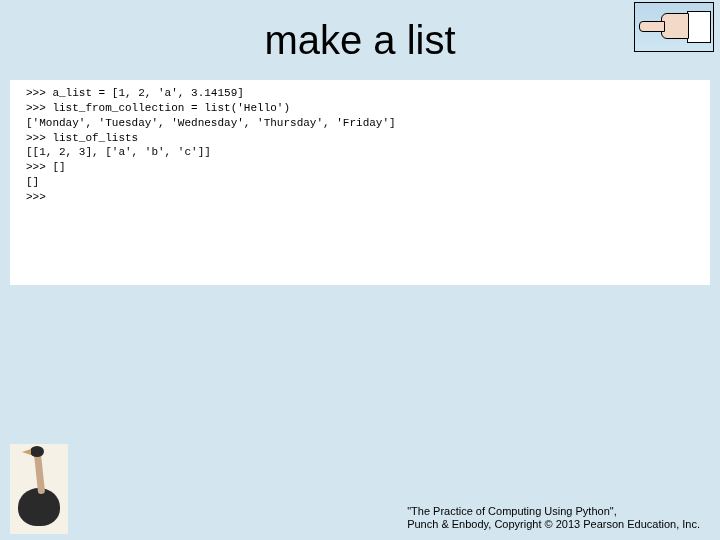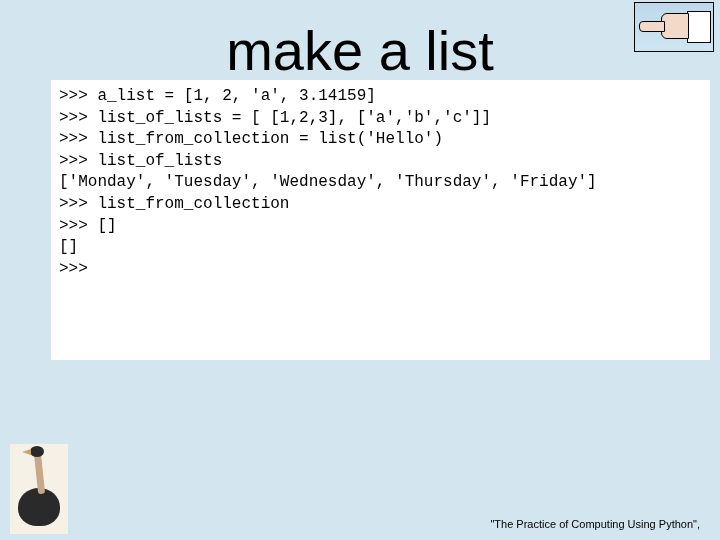--- a/index.html
+++ b/index.html
@@ -6,41 +6,40 @@
     margin: 0;
     padding: 0;
     width: 720px;
     height: 540px;
     background: #d3e5ee;
     font-family: Arial, Helvetica, sans-serif;
     position: relative;
     overflow: hidden;
   }
   .title {
-    font-size: 56px;
+    font-size: 40px;
     color: #000;
     position: absolute;
     top: 18px;
     left: 0;
     width: 100%;
     text-align: center;
   }
   .code-area {
     position: absolute;
     top: 80px;
     left: 10px;
     right: 10px;
     background: #ffffff;
-    padding: 6px 8px 80px 8px;
+    padding: 6px 8px 80px 16px;
     font-family: "Courier New", Courier, monospace;
-    font-size: 16px;
+    font-size: 11px;
     line-height: 1.35;
     color: #000;
     box-sizing: border-box;
-    margin-left: 41px;
   }
   .code-area div {
     white-space: pre;
   }
   .footer {
     position: absolute;
     right: 20px;
     bottom: 8px;
     font-size: 11px;
     color: #000;
@@ -138,32 +137,32 @@
 <div class="title">make a list</div>
 
 <div class="hand-icon">
   <div class="cuff"></div>
   <div class="palm"></div>
   <div class="finger"></div>
 </div>
 
 <div class="code-area">
   <div>&gt;&gt;&gt; a_list = [1, 2, 'a', 3.14159]</div>
-  <div>&gt;&gt;&gt; list_of_lists = [ [1,2,3], ['a','b','c']]</div>
   <div>&gt;&gt;&gt; list_from_collection = list('Hello')</div>
+  <div>['Monday', 'Tuesday', 'Wednesday', 'Thursday', 'Friday']</div>
   <div>&gt;&gt;&gt; list_of_lists</div>
-  <div>['Monday', 'Tuesday', 'Wednesday', 'Thursday', 'Friday']</div>
-  <div>&gt;&gt;&gt; list_from_collection</div>
+  <div>[[1, 2, 3], ['a', 'b', 'c']]</div>
   <div>&gt;&gt;&gt; []</div>
   <div>[]</div>
   <div>&gt;&gt;&gt; </div>
 </div>
 
 <div class="ostrich-icon">
   <div class="body"></div>
   <div class="neck"></div>
   <div class="head"></div>
   <div class="beak"></div>
 </div>
 
 <div class="footer">
   <div>"The Practice of Computing Using Python",</div>
+  <div>Punch &amp; Enbody, Copyright © 2013 Pearson Education, Inc.</div>
 </div>
 
 </body></html>

